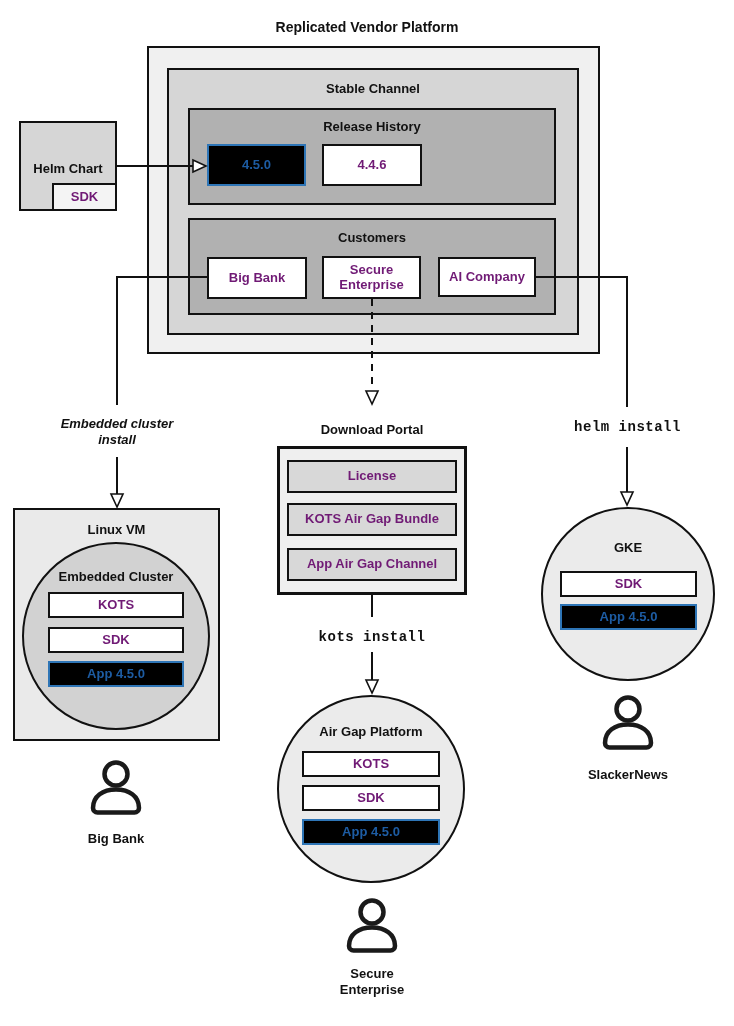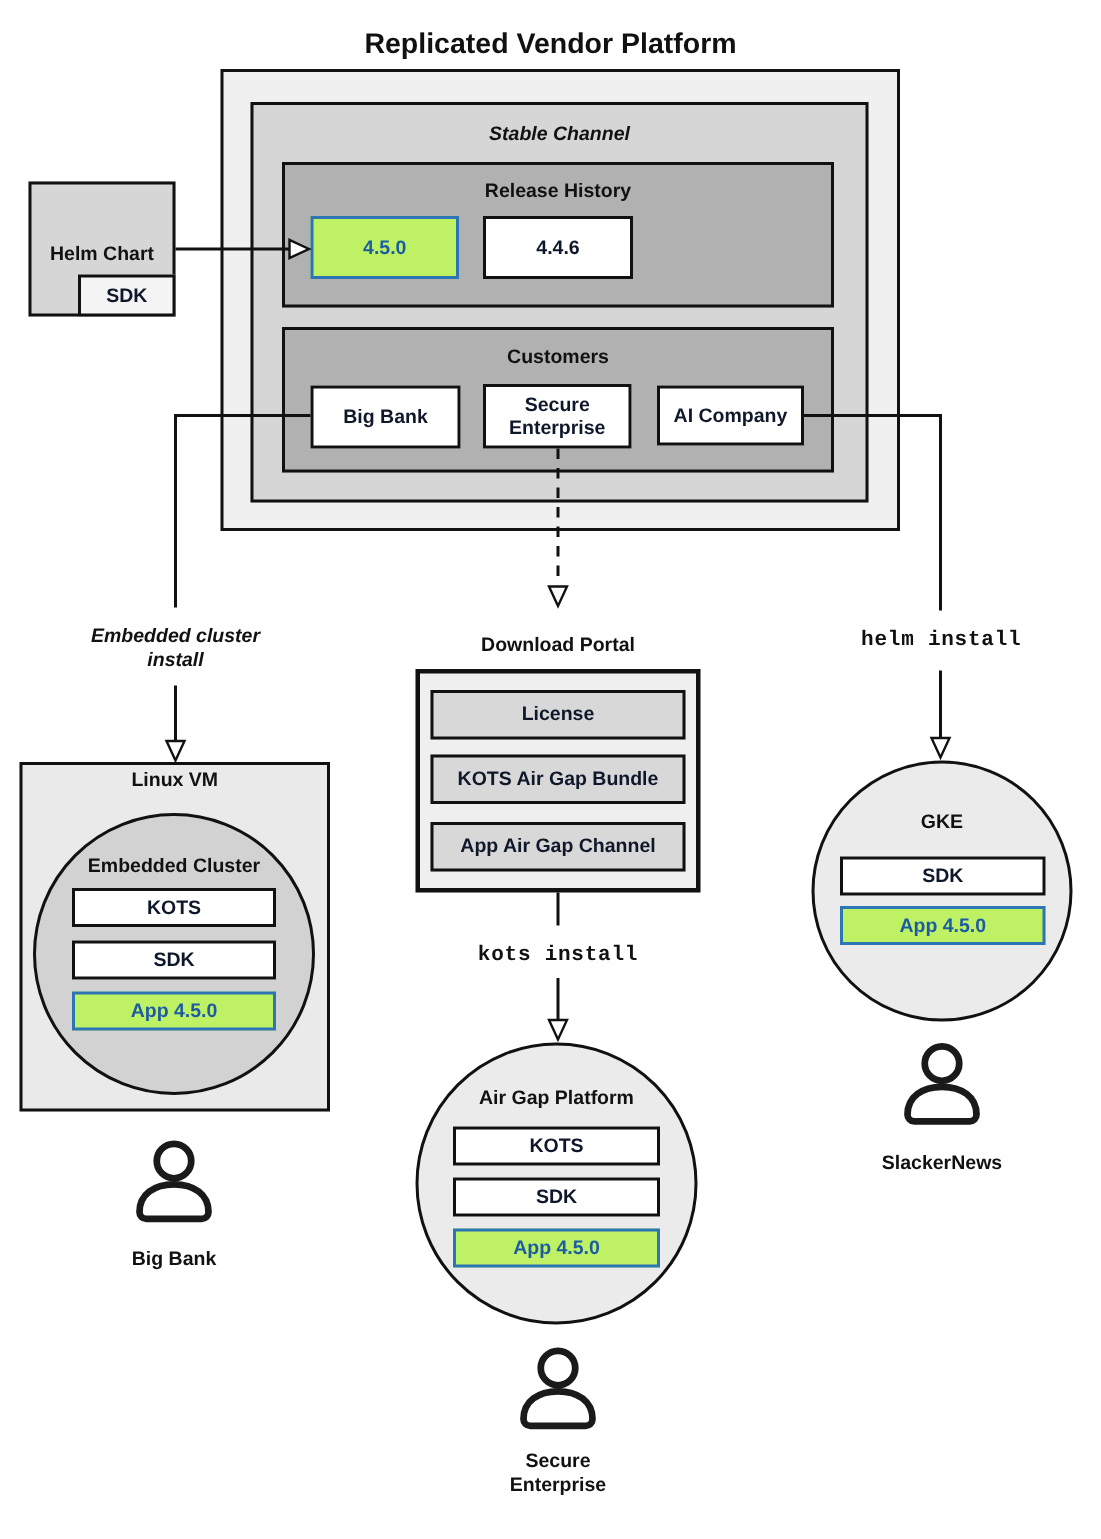--- a/index.html
+++ b/index.html
@@ -5,39 +5,39 @@
   html,body{margin:0;padding:0;background:#fff;}
   .canvas{
     position:relative;width:734px;height:1026px;background:#fff;
     font-family:"Liberation Sans",sans-serif;color:#111;overflow:hidden;
   }
   .abs{position:absolute;box-sizing:border-box;}
   .lbl{font-weight:bold;font-size:13px;line-height:1.2;text-align:center;color:#111;}
   .box{border:2px solid #111;}
   .node{
     border:2px solid #111;background:#fff;display:flex;align-items:center;justify-content:center;
-    font-weight:bold;font-size:13px;line-height:1.15;text-align:center;color:#0f172a;
+    font-weight:bold;font-size:13px;line-height:1.15;text-align:center;color:#701a75;
   }
-  .node.blue{background:#bef264;border-color:#2e75b6;color:#1d5ca3;}
+  .node.blue{background:#000000;border-color:#2e75b6;color:#1d5ca3;}
   .circle{border:2px solid #111;border-radius:50%;}
   .ctr-label{position:absolute;left:0;right:0;text-align:center;font-weight:bold;font-size:13px;color:#111;}
   .mono{font-family:"Liberation Mono","DejaVu Sans Mono",monospace;font-weight:bold;font-size:14px;letter-spacing:.5px;}
   svg.overlay{position:absolute;left:0;top:0;pointer-events:none;z-index:10;}
 </style>
 </head>
 <body>
 
 <div class="canvas">
 
-  <div class="abs lbl" style="left:0;top:19px;width:734px;font-size:19px;">Replicated Vendor Platform</div>
+  <div class="abs lbl" style="left:0;top:19px;width:734px;font-size:14px;">Replicated Vendor Platform</div>
 
   <div class="abs box" style="left:147px;top:46px;width:453px;height:308px;background:#f0f0f0;"></div>
 
   <div class="abs box" style="left:167px;top:68px;width:412px;height:267px;background:#d6d6d6;">
-    <div class="ctr-label" style="top:11px;font-style:italic;">Stable Channel</div>
+    <div class="ctr-label" style="top:11px;">Stable Channel</div>
   </div>
 
   <div class="abs box" style="left:188px;top:108px;width:368px;height:97px;background:#b1b1b1;">
     <div class="ctr-label" style="top:9px;">Release History</div>
   </div>
 
   <div class="abs node blue" style="left:207px;top:144px;width:99px;height:42px;">4.5.0</div>
 
   <div class="abs node" style="left:322px;top:144px;width:100px;height:42px;">4.4.6</div>
 
@@ -65,21 +65,21 @@
   <div class="abs lbl" style="left:282px;top:422px;width:180px;">Download Portal</div>
 
   <div class="abs lbl mono" style="left:292px;top:629px;width:160px;text-align:center;">kots install</div>
 
   <div class="abs box" style="left:277px;top:446px;width:190px;height:149px;background:#efefef;border-width:3px;"></div>
   <div class="abs node" style="left:287px;top:460px;width:170px;height:33px;background:#d8d8d8;">License</div>
   <div class="abs node" style="left:287px;top:503px;width:170px;height:33px;background:#d8d8d8;">KOTS Air Gap Bundle</div>
   <div class="abs node" style="left:287px;top:548px;width:170px;height:33px;background:#d8d8d8;">App Air Gap Channel</div>
 
   <div class="abs box" style="left:13px;top:508px;width:207px;height:233px;background:#eaeaea;">
-    <div class="ctr-label" style="top:2px;">Linux VM</div>
+    <div class="ctr-label" style="top:12px;">Linux VM</div>
   </div>
   <div class="abs circle" style="left:22px;top:542px;width:188px;height:188px;background:#d2d2d2;"></div>
   <div class="abs lbl" style="left:22px;top:569px;width:188px;">Embedded Cluster</div>
   <div class="abs node" style="left:48px;top:592px;width:136px;height:26px;">KOTS</div>
   <div class="abs node" style="left:48px;top:627px;width:136px;height:26px;">SDK</div>
   <div class="abs node blue" style="left:48px;top:661px;width:136px;height:26px;">App 4.5.0</div>
   <div class="abs lbl" style="left:46px;top:831px;width:140px;">Big Bank</div>
 
   <div class="abs circle" style="left:277px;top:695px;width:188px;height:188px;background:#ebebeb;"></div>
   <div class="abs lbl" style="left:277px;top:724px;width:188px;">Air Gap Platform</div>

